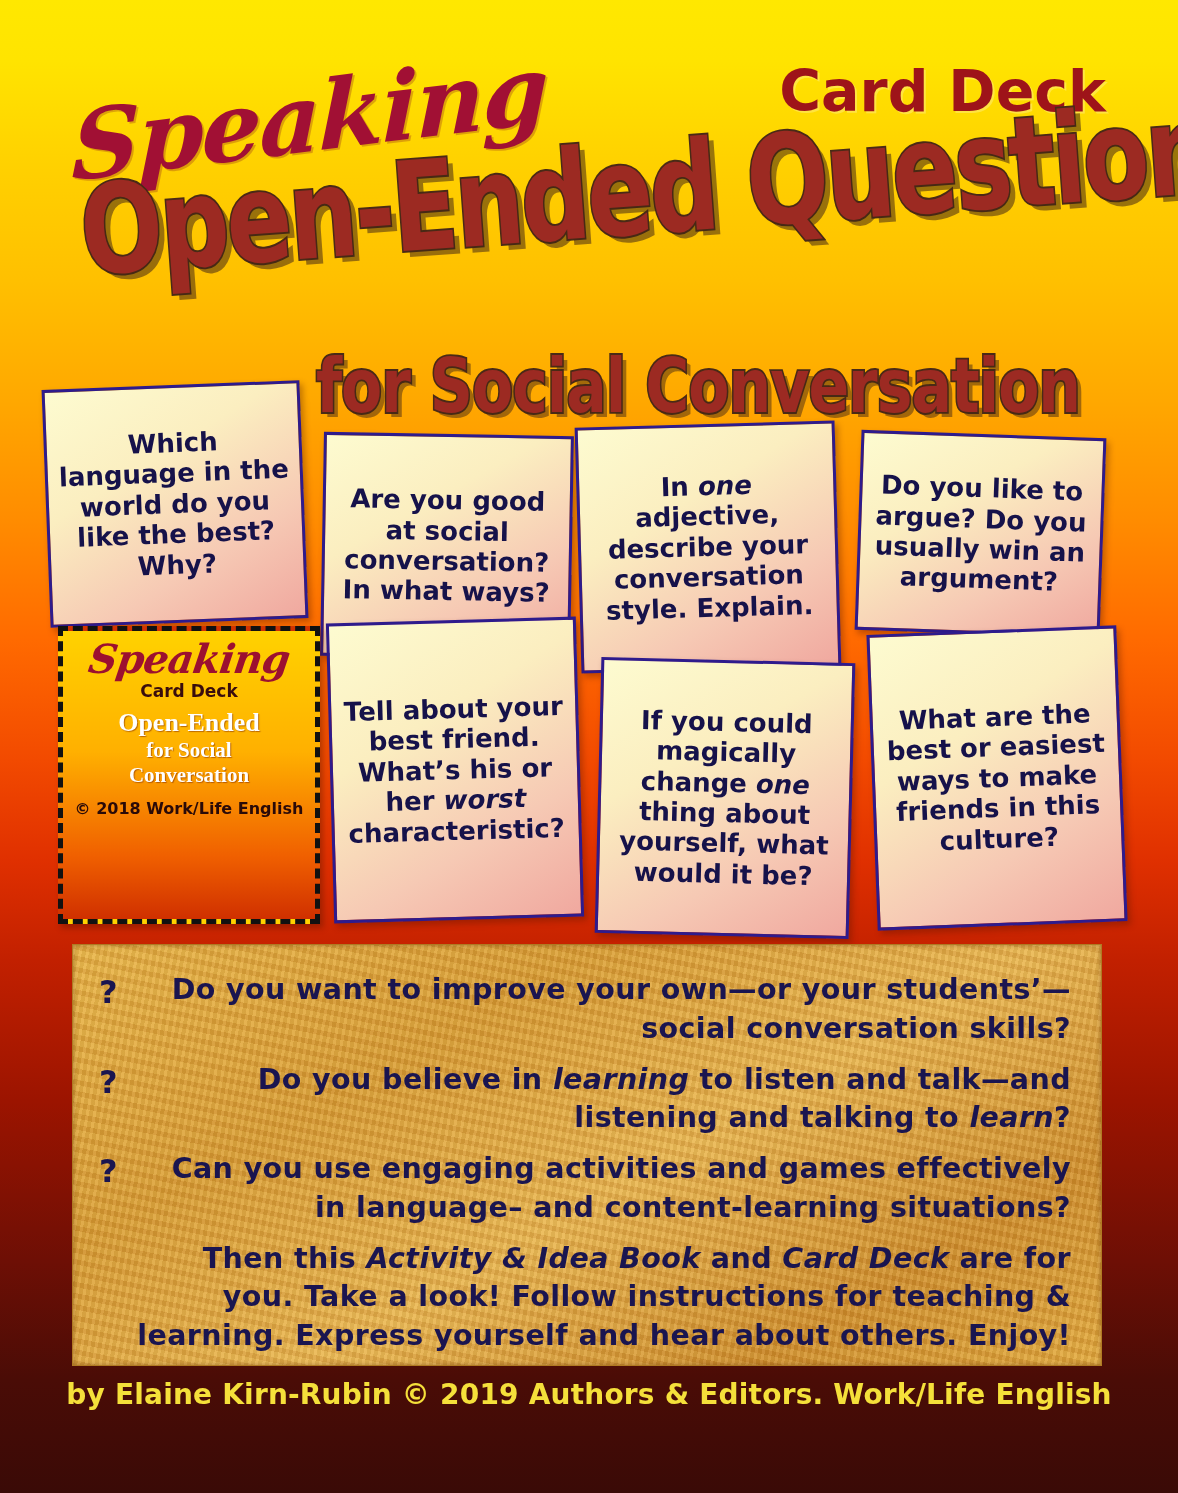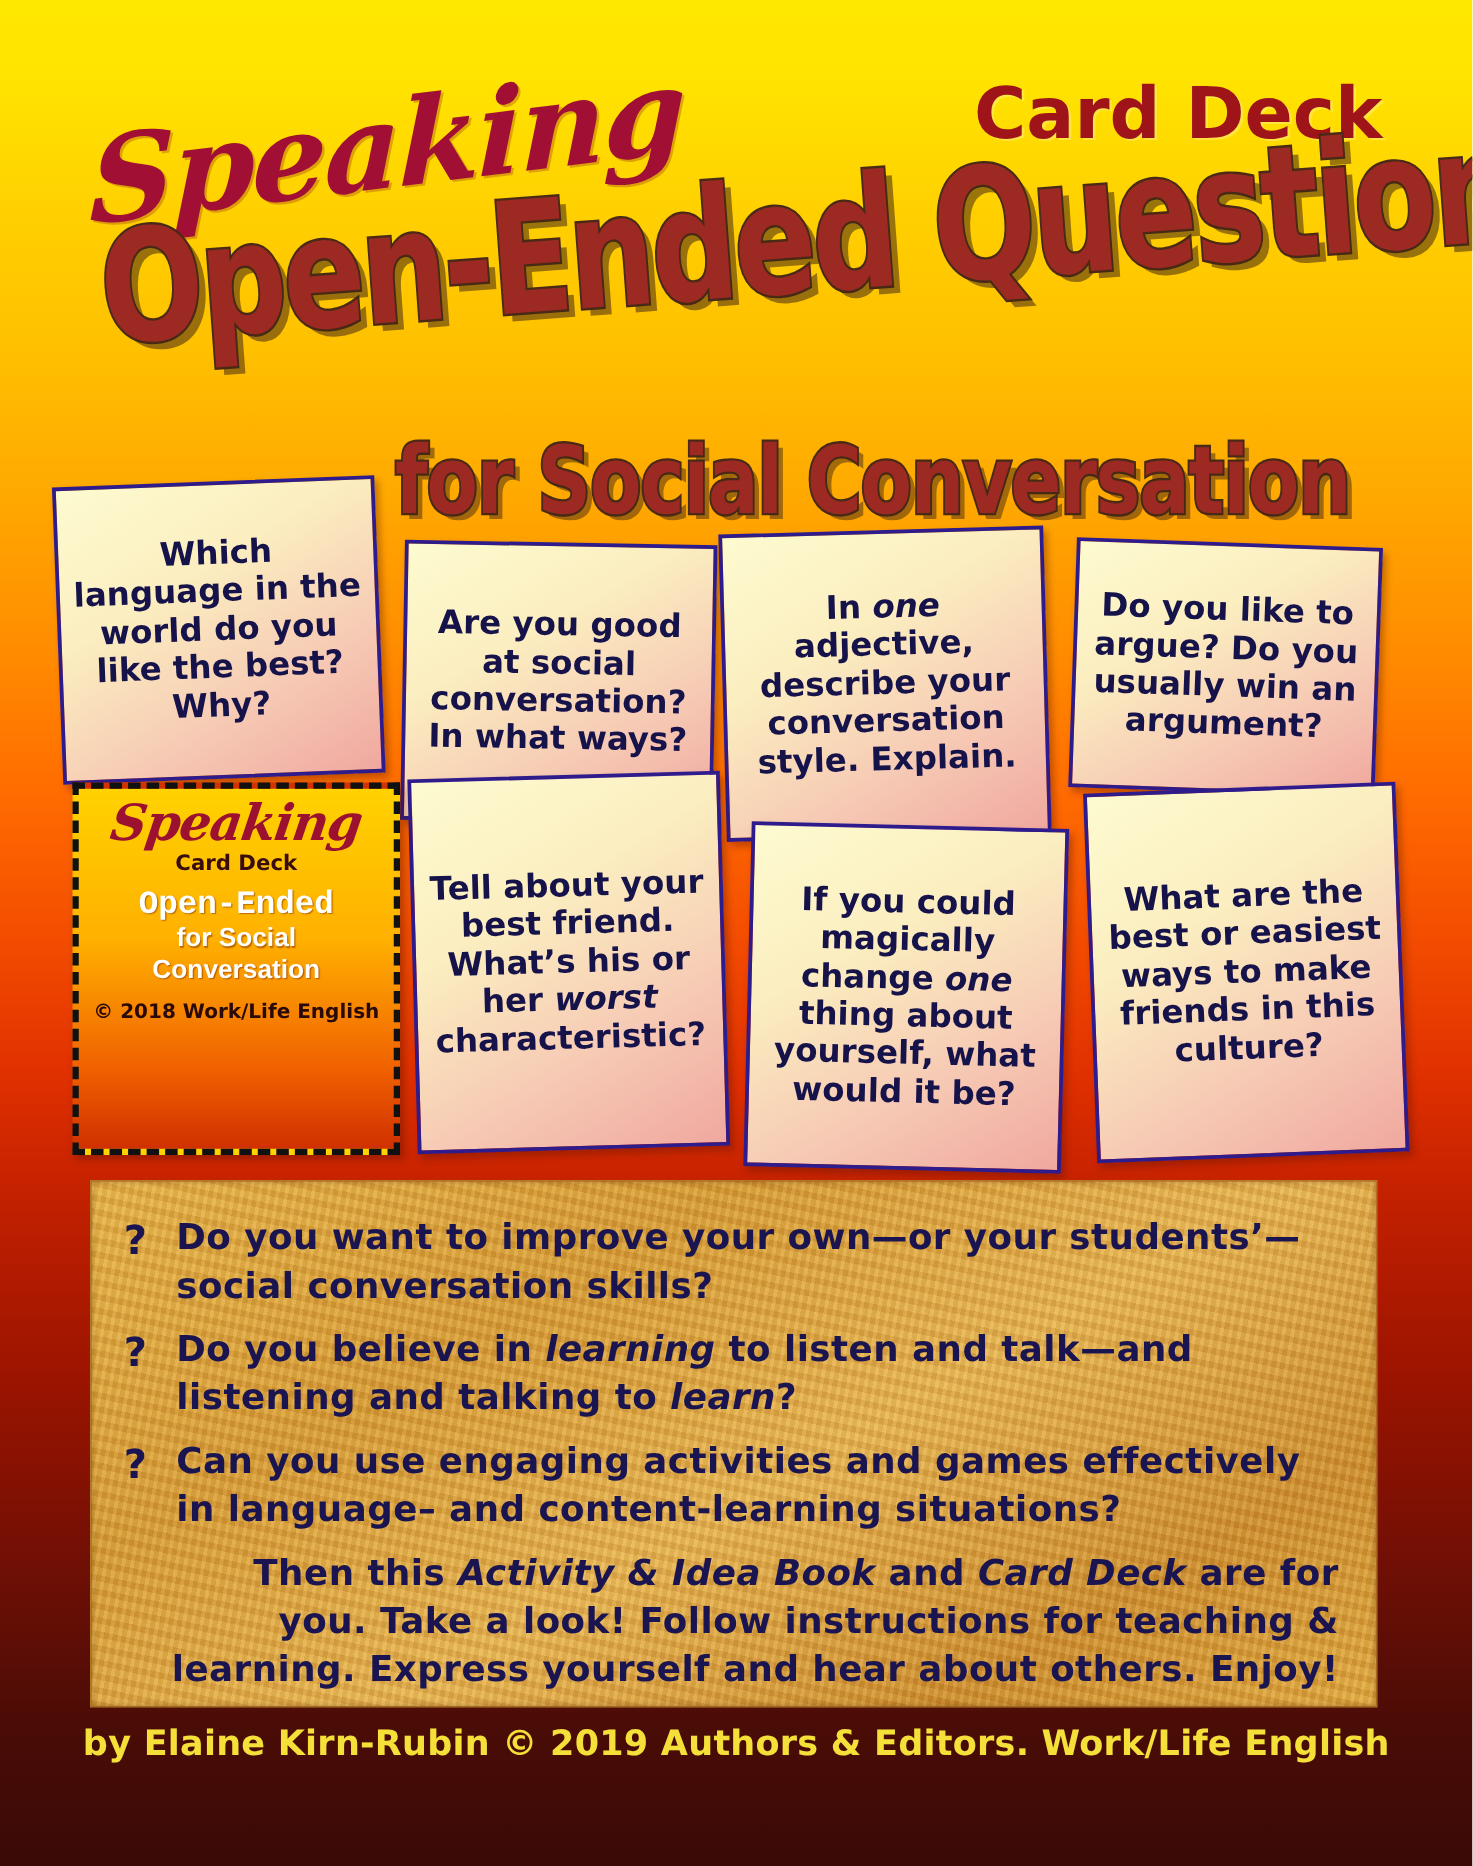--- a/index.html
+++ b/index.html
@@ -146,30 +146,30 @@
     line-height: 1.0;
   }
   #deck-back .db-carddeck {
     font-family: "DejaVu Sans", sans-serif;
     font-weight: bold;
     font-size: 17px;
     color: #3a0d0d;
     margin-top: 2px;
   }
   #deck-back .db-title {
-    font-family: Liberation Mono, monospace;
+    font-family: Liberation Serif, serif;
     font-weight: bold;
     font-size: 26px;
     color: #ffffff;
     line-height: 1.08;
     margin-top: 8px;
     text-shadow: 1px 1px 1px rgba(120,30,0,0.5);
   }
   #deck-back .db-sub {
-    font-family: Liberation Sans, sans-serif;
+    font-family: Liberation Serif, serif;
     font-weight: bold;
     font-size: 21px;
     color: #ffffff;
     line-height: 1.1;
     margin-top: 2px;
     text-shadow: 1px 1px 1px rgba(120,30,0,0.5);
   }
   #deck-back .db-copy {
     font-family: "DejaVu Sans", sans-serif;
     font-weight: bold;
@@ -204,21 +204,21 @@
     display: flex;
     align-items: flex-start;
     margin-bottom: 12px;
   }
   .bullet-q {
     flex: 0 0 auto;
     width: 42px;
     font-size: 32px;
     color: #1a1550;
   }
-  .bullet-text { flex: 1 1 auto; }
+  .bullet-text { flex: 1 1 auto; text-align: right; }
   .bullet-text i { }
   #panel-closing {
     margin-top: 10px;
     text-align: right;
     line-height: 1.36;
   }
   #panel-closing .indent { display: inline-block; width: 56px; }
   #panel-closing i { font-style: italic; }
 
   

